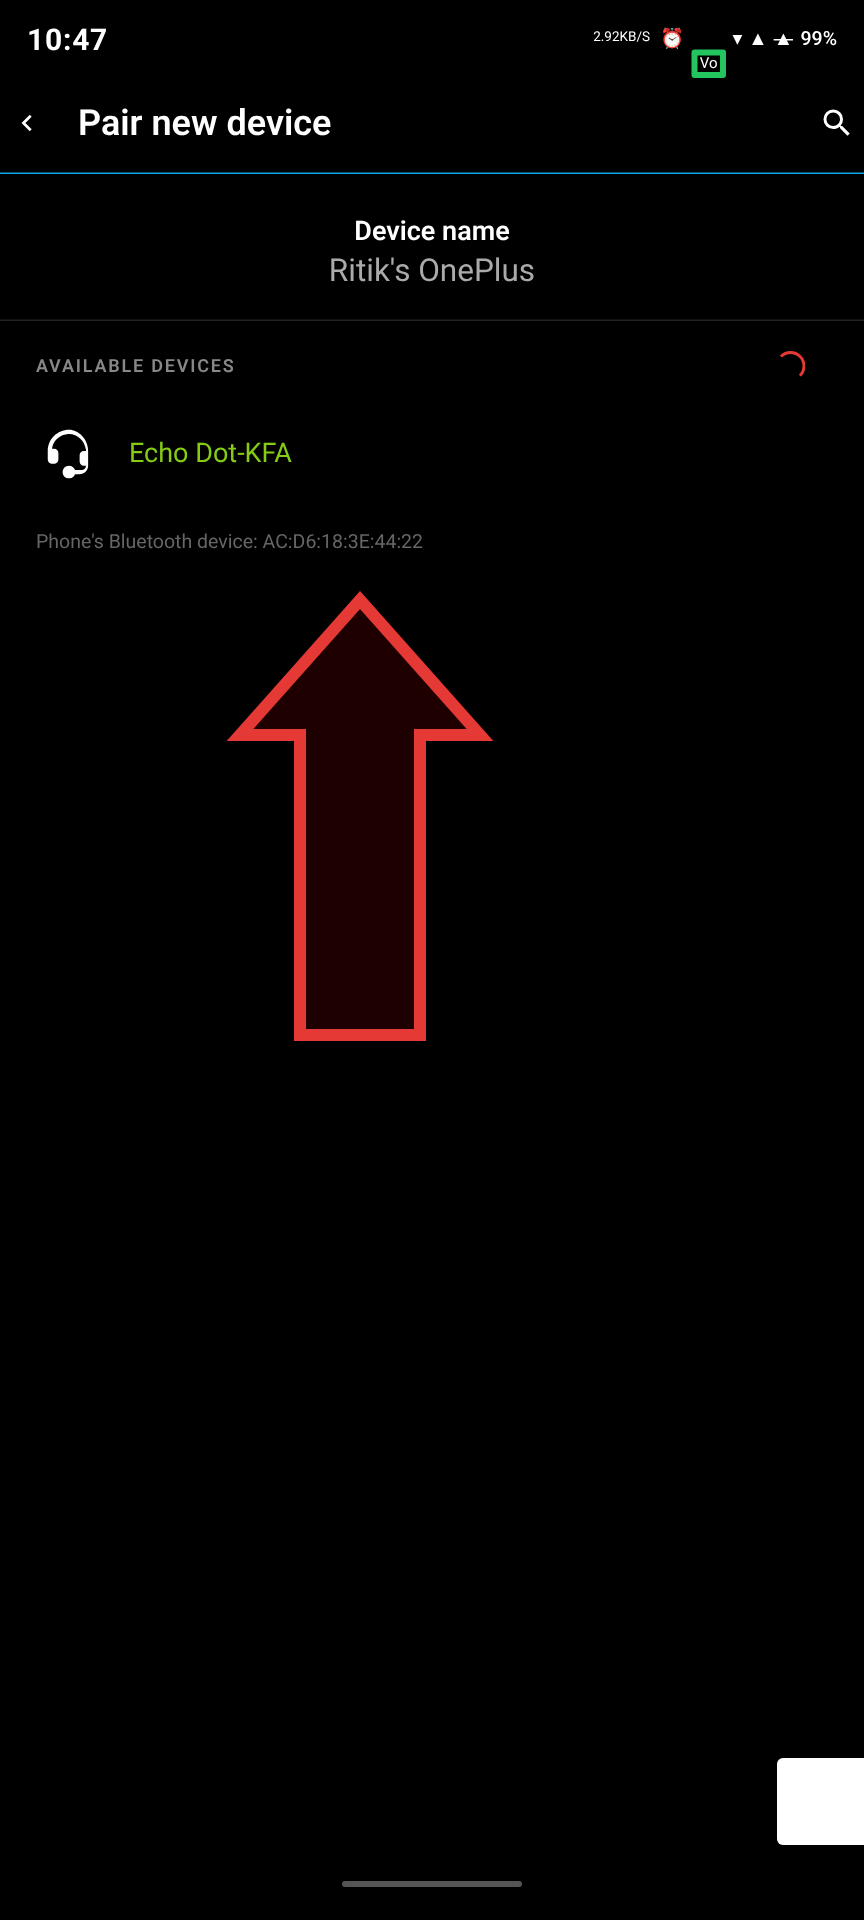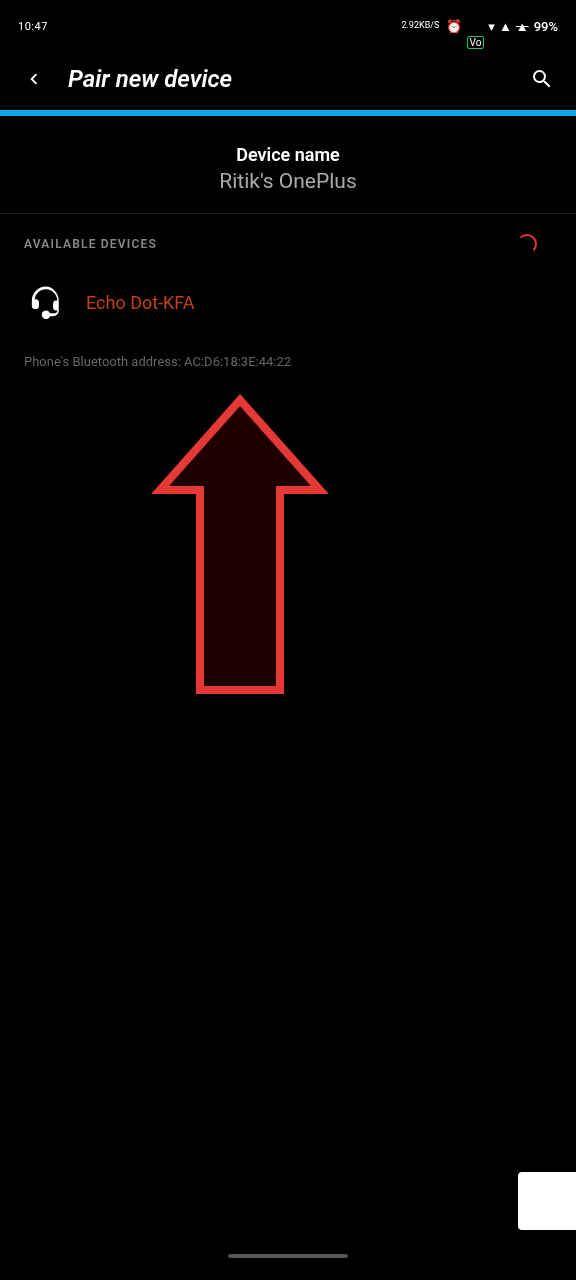--- a/index.html
+++ b/index.html
@@ -18,22 +18,22 @@
     
     .status-bar {
       display: flex;
       justify-content: space-between;
       align-items: center;
       padding: 10px 18px 6px 18px;
       height: 48px;
     }
 
     .status-left {
-      font-size: 11px;
-      font-weight: 400;
+      font-size: 20px;
+      font-weight: 700;
       color: #fff;
       letter-spacing: 0.5px;
     }
 
     .status-right {
       display: flex;
       align-items: center;
       gap: 5px;
       font-size: 11px;
       color: #fff;
@@ -61,24 +61,23 @@
 
     .battery-text {
       font-size: 13px;
       font-weight: 500;
     }
 
     
     .app-bar {
       display: flex;
       align-items: center;
-      padding: 10px 16px;
+      padding: 10px 0;
       height: 68px;
-      border-bottom: 6px solid #0ea5e9;
-      font-style: italic;
+      border-bottom: 1px solid #0ea5e9;
     }
 
     .back-btn {
       font-size: 26px;
       color: #fff;
       margin-right: 16px;
       cursor: pointer;
       display: flex;
       align-items: center;
       justify-content: center;
@@ -172,21 +171,21 @@
     }
 
     .device-icon svg {
       width: 34px;
       height: 34px;
       fill: #fff;
     }
 
     .device-name {
       font-size: 18px;
-      color: #c2410c;
+      color: #84cc16;
       font-weight: 400;
     }
 
     .bluetooth-address {
       padding: 16px 24px 20px 24px;
       font-size: 13px;
       color: #666;
     }
 
     
@@ -237,21 +236,21 @@
   <span class="status-left">10:47</span>
   <div class="status-right">
     <div class="status-speed">
       <span>2.92</span>
       <span>KB/S</span>
     </div>
     <div class="status-icons">
 
       <span class="status-icon">⏰</span>
 
-      <span class="status-icon" style="font-size:10px;border:1px solid #22c55e;padding:0 2px;border-radius:2px;margin-top:32px;">Vo</span>
+      <span class="status-icon" style="font-size:10px;border:4px solid #22c55e;padding:0 2px;border-radius:2px;margin-top:32px;">Vo</span>
 
       <span class="status-icon">▾</span>
 
       <span class="status-icon">▲</span>
 
       <span class="status-icon" style="text-decoration:line-through;">▲</span>
     </div>
     <span class="battery-text">99%</span>
   </div>
 </div>
@@ -286,21 +285,21 @@
   <div class="device-item">
     <div class="device-icon">
       <svg viewBox="0 0 24 24">
         <path d="M12 1C6.48 1 2 5.48 2 11v4c0 1.1.9 2 2 2h1c1.1 0 2-.9 2-2v-3c0-1.1-.9-2-2-2H4c.48-3.86 3.79-6.86 7.76-6.99C15.96 2.87 19.5 6.3 20 10.63v.37h-1c-1.1 0-2 .9-2 2v3c0 1.1.9 2 2 2h1c0 1.1-.9 2-2 2h-3.17c-.41-1.17-1.52-2-2.83-2-1.66 0-3 1.34-3 3s1.34 3 3 3c1.31 0 2.42-.83 2.83-2H17c2.21 0 4-1.79 4-4V11c0-5.52-4.48-10-9-10z"></path>
       </svg>
     </div>
     <span class="device-name">Echo Dot-KFA</span>
   </div>
 </div>
 
-<div class="bluetooth-address">Phone's Bluetooth address: AC:D6:18:3E:44:22</div>
+<div class="bluetooth-address">Phone's Bluetooth device: AC:D6:18:3E:44:22</div>
 
 <svg class="arrow-annotation" viewBox="0 0 260 340" xmlns="http://www.w3.org/2000/svg">
 
   <polygon points="130,10 210,100 170,100 170,300 90,300 90,100 50,100" fill="rgba(200,0,0,0.15)" stroke="#e53935" stroke-width="8" stroke-linejoin="miter"></polygon>
 </svg>
 
 <div class="white-rect"></div>
 
 <div class="nav-bar">
   <div class="nav-indicator"></div>

